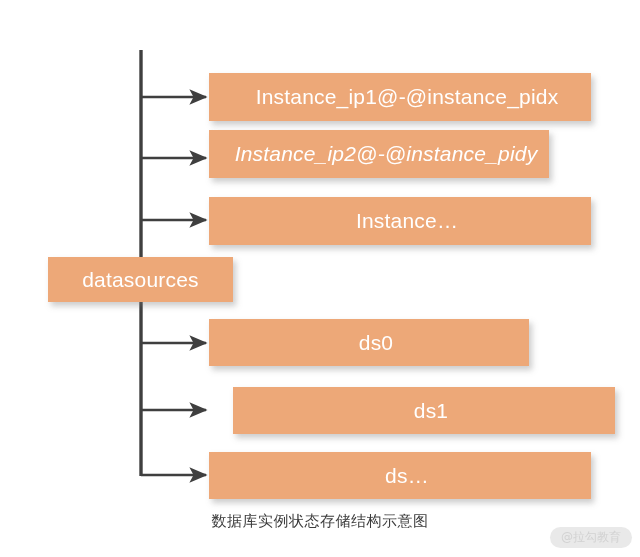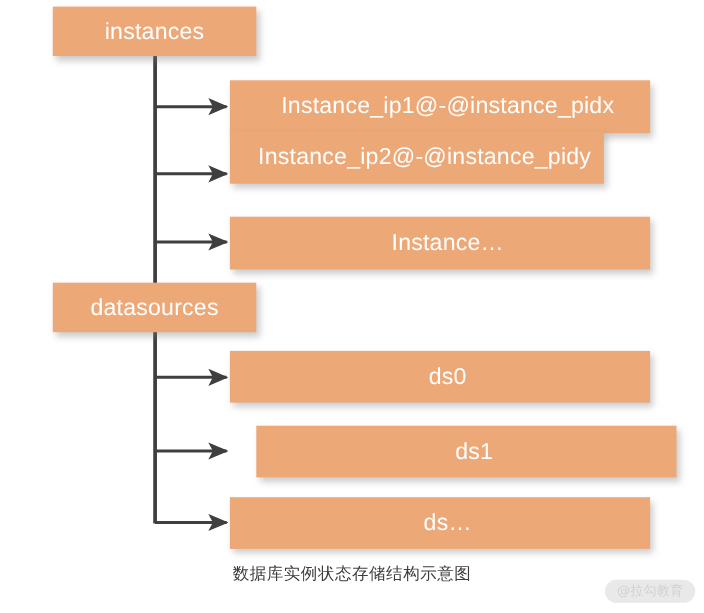--- a/index.html
+++ b/index.html
@@ -97,41 +97,38 @@
     <line x1="141" y1="158" x2="206" y2="158" stroke="#3f3f3f" stroke-width="2.6" marker-end="url(#arrowhead)"></line>
     <line x1="141" y1="220" x2="206" y2="220" stroke="#3f3f3f" stroke-width="2.6" marker-end="url(#arrowhead)"></line>
 
     <line x1="141" y1="300" x2="141" y2="476" stroke="#3f3f3f" stroke-width="3.4"></line>
 
     <line x1="141" y1="343" x2="206" y2="343" stroke="#3f3f3f" stroke-width="2.6" marker-end="url(#arrowhead)"></line>
     <line x1="141" y1="410" x2="206" y2="410" stroke="#3f3f3f" stroke-width="2.6" marker-end="url(#arrowhead)"></line>
     <line x1="141" y1="475" x2="206" y2="475" stroke="#3f3f3f" stroke-width="2.6" marker-end="url(#arrowhead)"></line>
   </svg>
 
-  <div class="node root" style="left:48px; top:6px; width:185px; height:45px;">
-    <span class="node-label">instances</span>
-  </div>
 
   <div class="node leaf" style="left:209px; top:73px; width:382px; height:48px;">
     <span class="node-label">Instance_ip1@-@instance_pidx</span>
   </div>
 
-  <div class="node leaf" style="left:209px; top:119px; width:340px; height:48px;">
+  <div class="node leaf" style="left:209px; top:130px; width:340px; height:48px;font-style:italic;">
     <span class="node-label">Instance_ip2@-@instance_pidy</span>
   </div>
 
   <div class="node leaf" style="left:209px; top:197px; width:382px; height:48px;">
     <span class="node-label">Instance…</span>
   </div>
 
   <div class="node root" style="left:48px; top:257px; width:185px; height:45px;">
     <span class="node-label">datasources</span>
   </div>
 
-  <div class="node leaf" style="left:209px; top:319px; width:382px; height:47px;">
+  <div class="node leaf" style="left:209px; top:319px; width:320px; height:47px;">
     <span class="node-label">ds0</span>
   </div>
 
   <div class="node leaf" style="left:209px; top:387px; width:382px; height:47px;margin-left:24px;">
     <span class="node-label">ds1</span>
   </div>
 
   <div class="node leaf" style="left:209px; top:452px; width:382px; height:47px;">
     <span class="node-label">ds…</span>
   </div>

